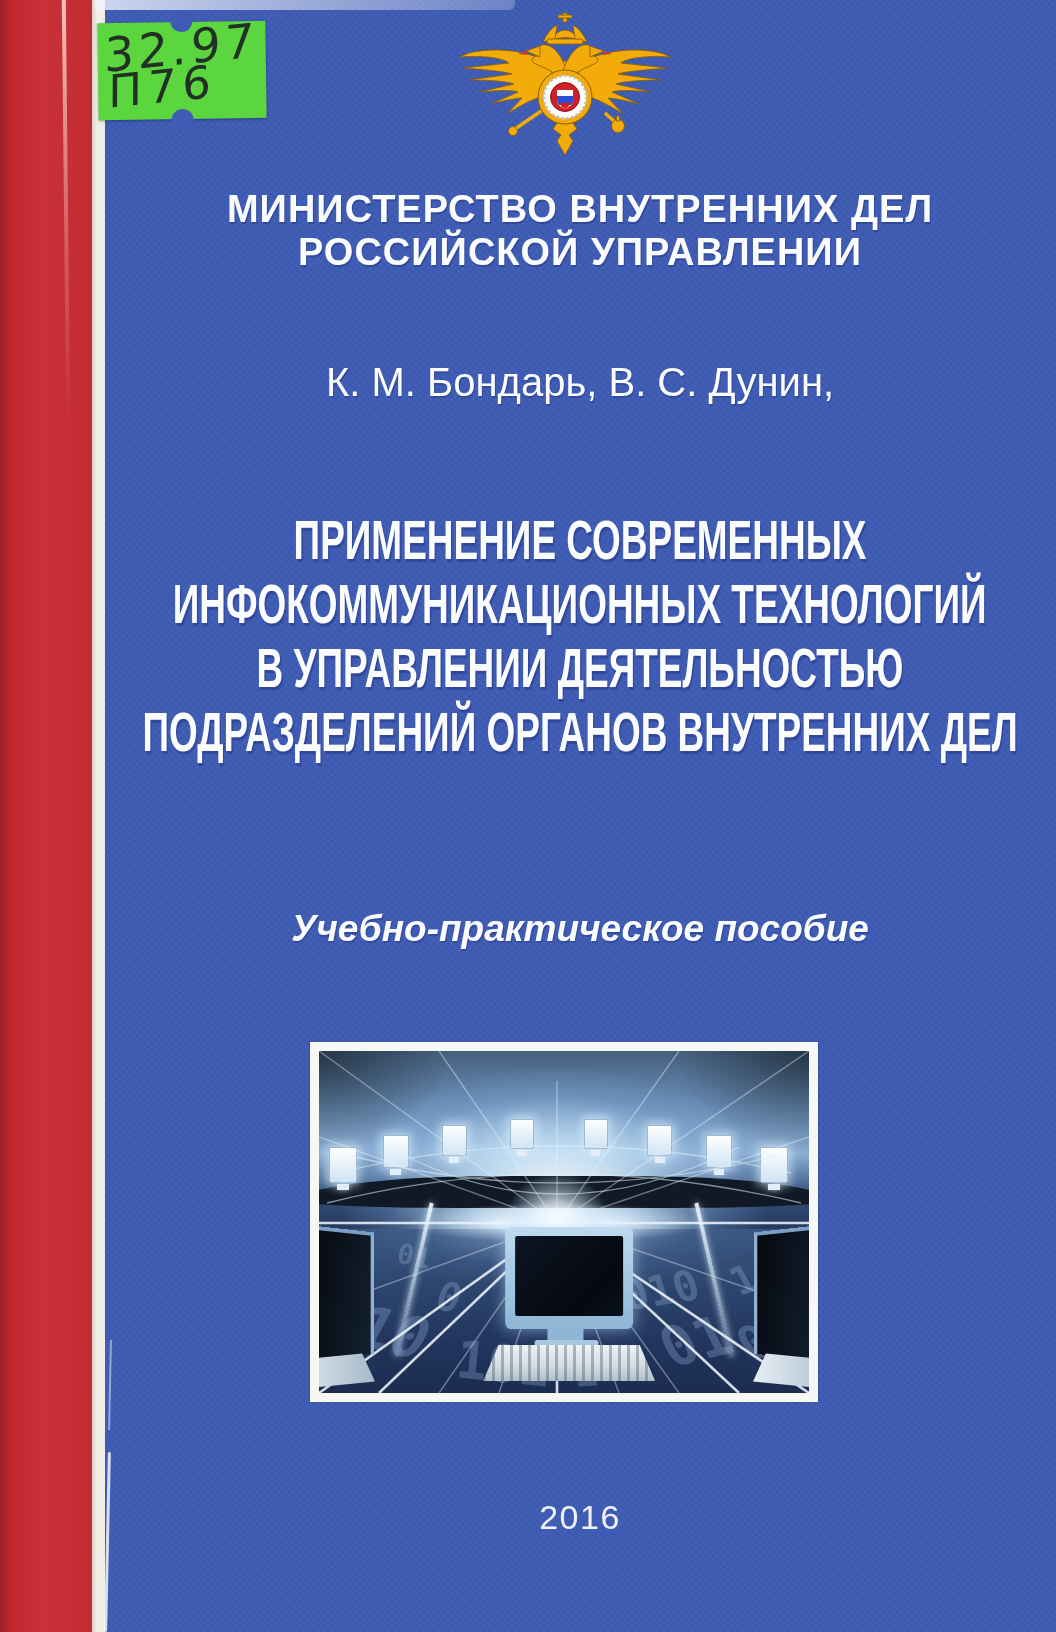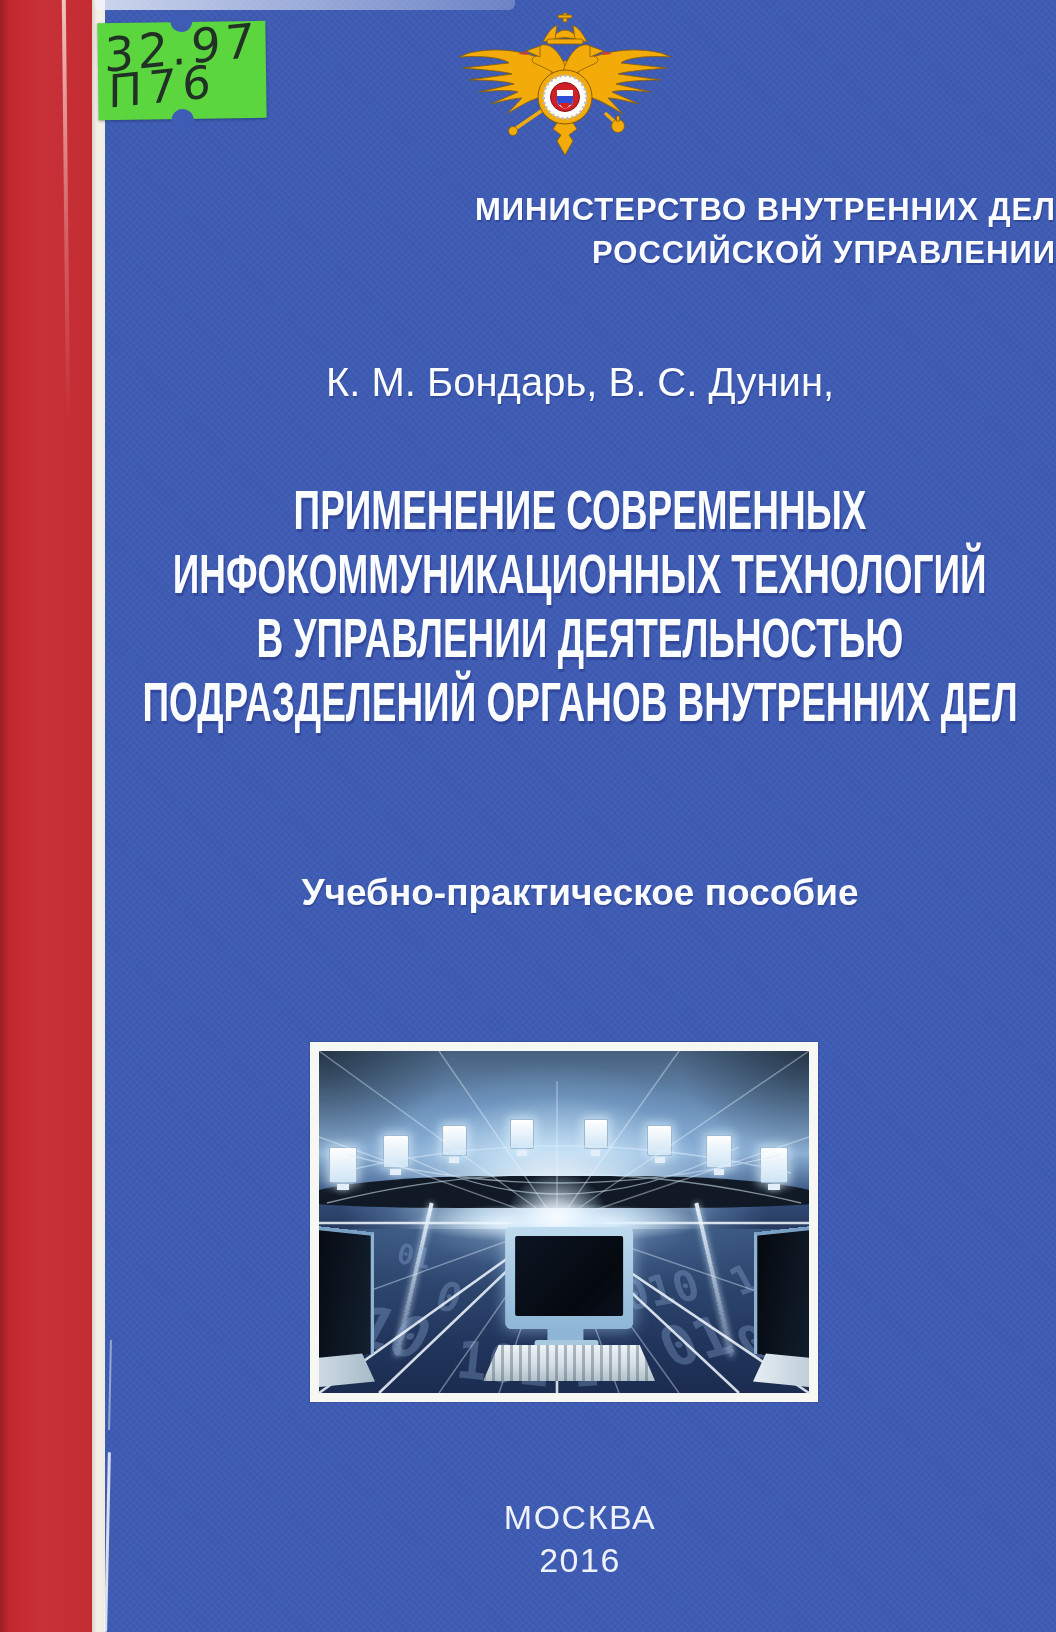--- a/index.html
+++ b/index.html
@@ -60,31 +60,31 @@
     position:absolute;left:6px;top:2px;width:160px;
     font-family:"DejaVu Sans",sans-serif;color:#223126;
     transform:rotate(-5deg) skewX(-6deg);line-height:1;
   }
   .hw1{font-size:47px;letter-spacing:4px;}
   .hw2{font-size:45px;margin:-9px 0 0 4px;letter-spacing:6px;}
 
   
   .colzone{position:absolute;left:104px;width:952px;text-align:center;z-index:4;color:#fbfcfe;}
 
-  .ministry{top:188px;font-weight:bold;font-size:31px;line-height:43px;letter-spacing:1px;
-    text-shadow:1px 2px 0 rgba(25,35,110,.35);text-align:right;}
+  .ministry{top:188px;font-weight:bold;font-size:38px;line-height:43px;letter-spacing:1px;
+    text-shadow:1px 2px 0 rgba(25,35,110,.35);}
   .authors{top:352px;font-size:40px;line-height:60px;font-weight:400;
     text-shadow:1px 2px 0 rgba(25,35,110,.3);}
-  .booktitle{top:478px;display:flex;flex-direction:column;align-items:center;}
+  .booktitle{top:508px;display:flex;flex-direction:column;align-items:center;}
   .title-line{
     white-space:nowrap;font-weight:bold;font-size:56px;line-height:64px;
     transform:scaleX(.66);transform-origin:50% 50%;
     text-shadow:2px 3px 1px rgba(30,40,120,.4);
   }
-  .subtitle{top:872px;font-weight:bold;font-size:37px;
+  .subtitle{top:908px;font-weight:bold;font-style:italic;font-size:37px;
     text-shadow:1px 2px 0 rgba(25,35,110,.3);}
   .imprint{top:1496px;font-size:34px;line-height:43px;letter-spacing:1.5px;color:#eef1f8;}
 
   
   .emblem{position:absolute;left:455px;top:10px;width:220px;height:152px;z-index:4;}
 
   
   .pic{
     position:absolute;left:310px;top:1042px;width:508px;height:360px;z-index:4;
     background:#f7f7f3;padding:9px;box-sizing:border-box;
@@ -345,18 +345,17 @@
       <div class="cm">
         <div class="scr"></div>
       </div>
       <div class="cm-neck"></div>
       <div class="cm-base"></div>
       <div class="cm-kb"></div>
     </div>
   </div>
 
   <div class="colzone imprint">
-    <div>МОСКВА</div>
     <div>2016</div>
   </div>
 
   <div class="texture"></div>
 </div>
 
 </body></html>

